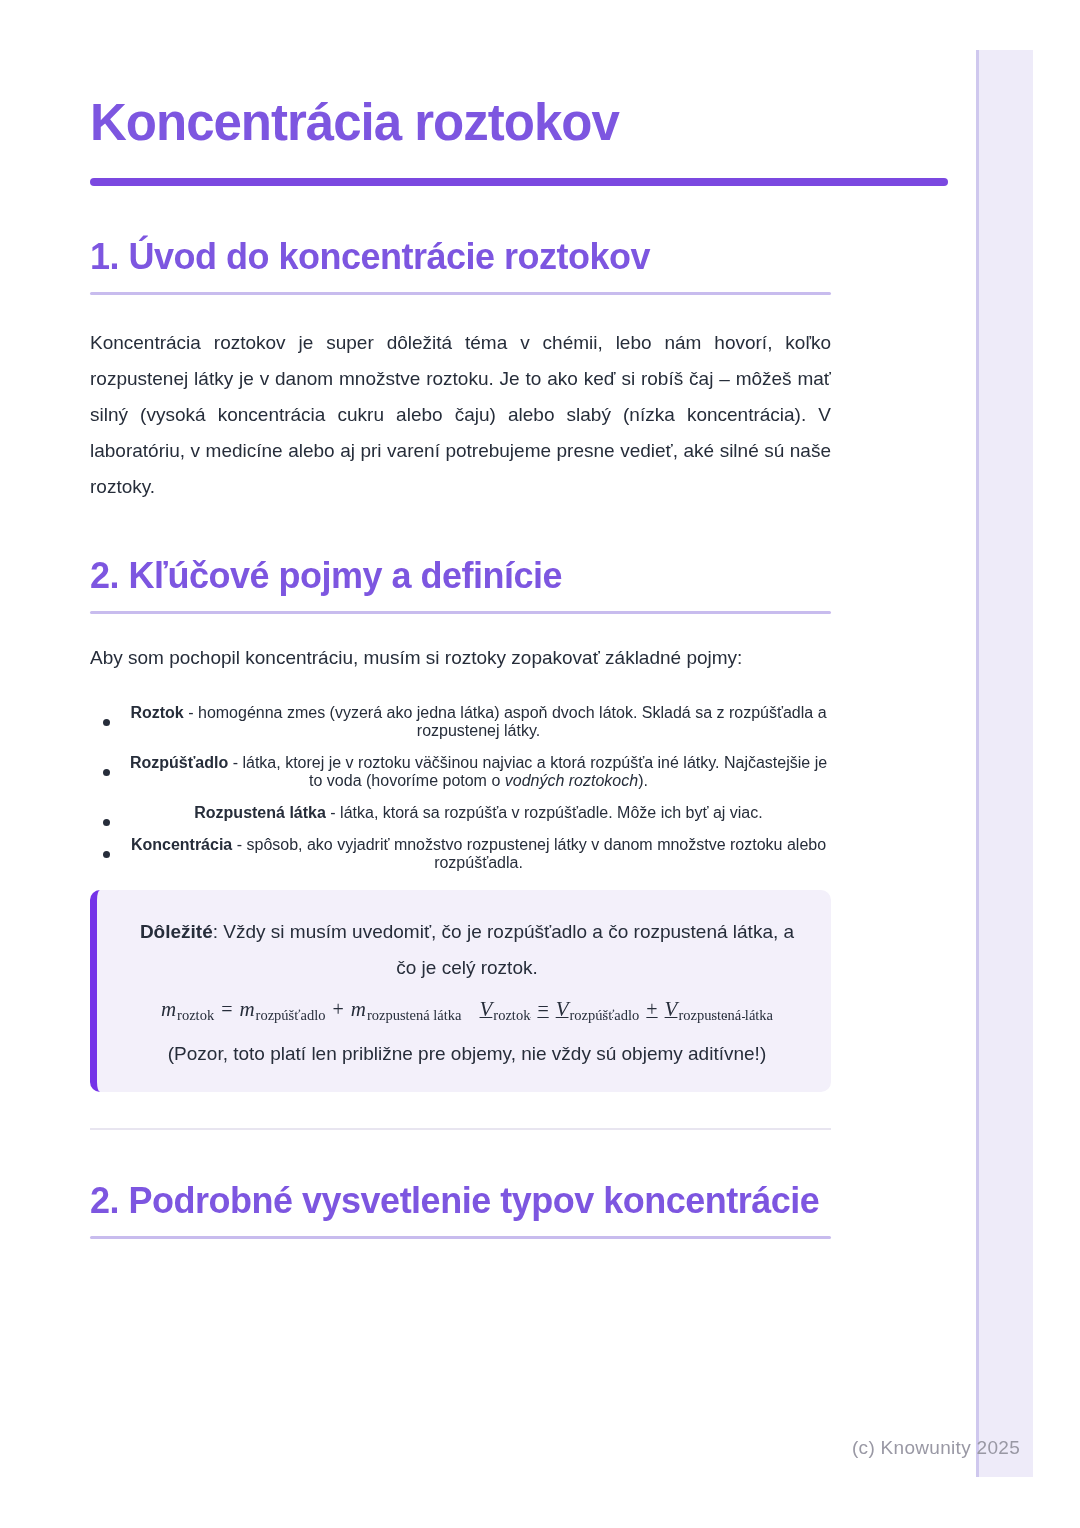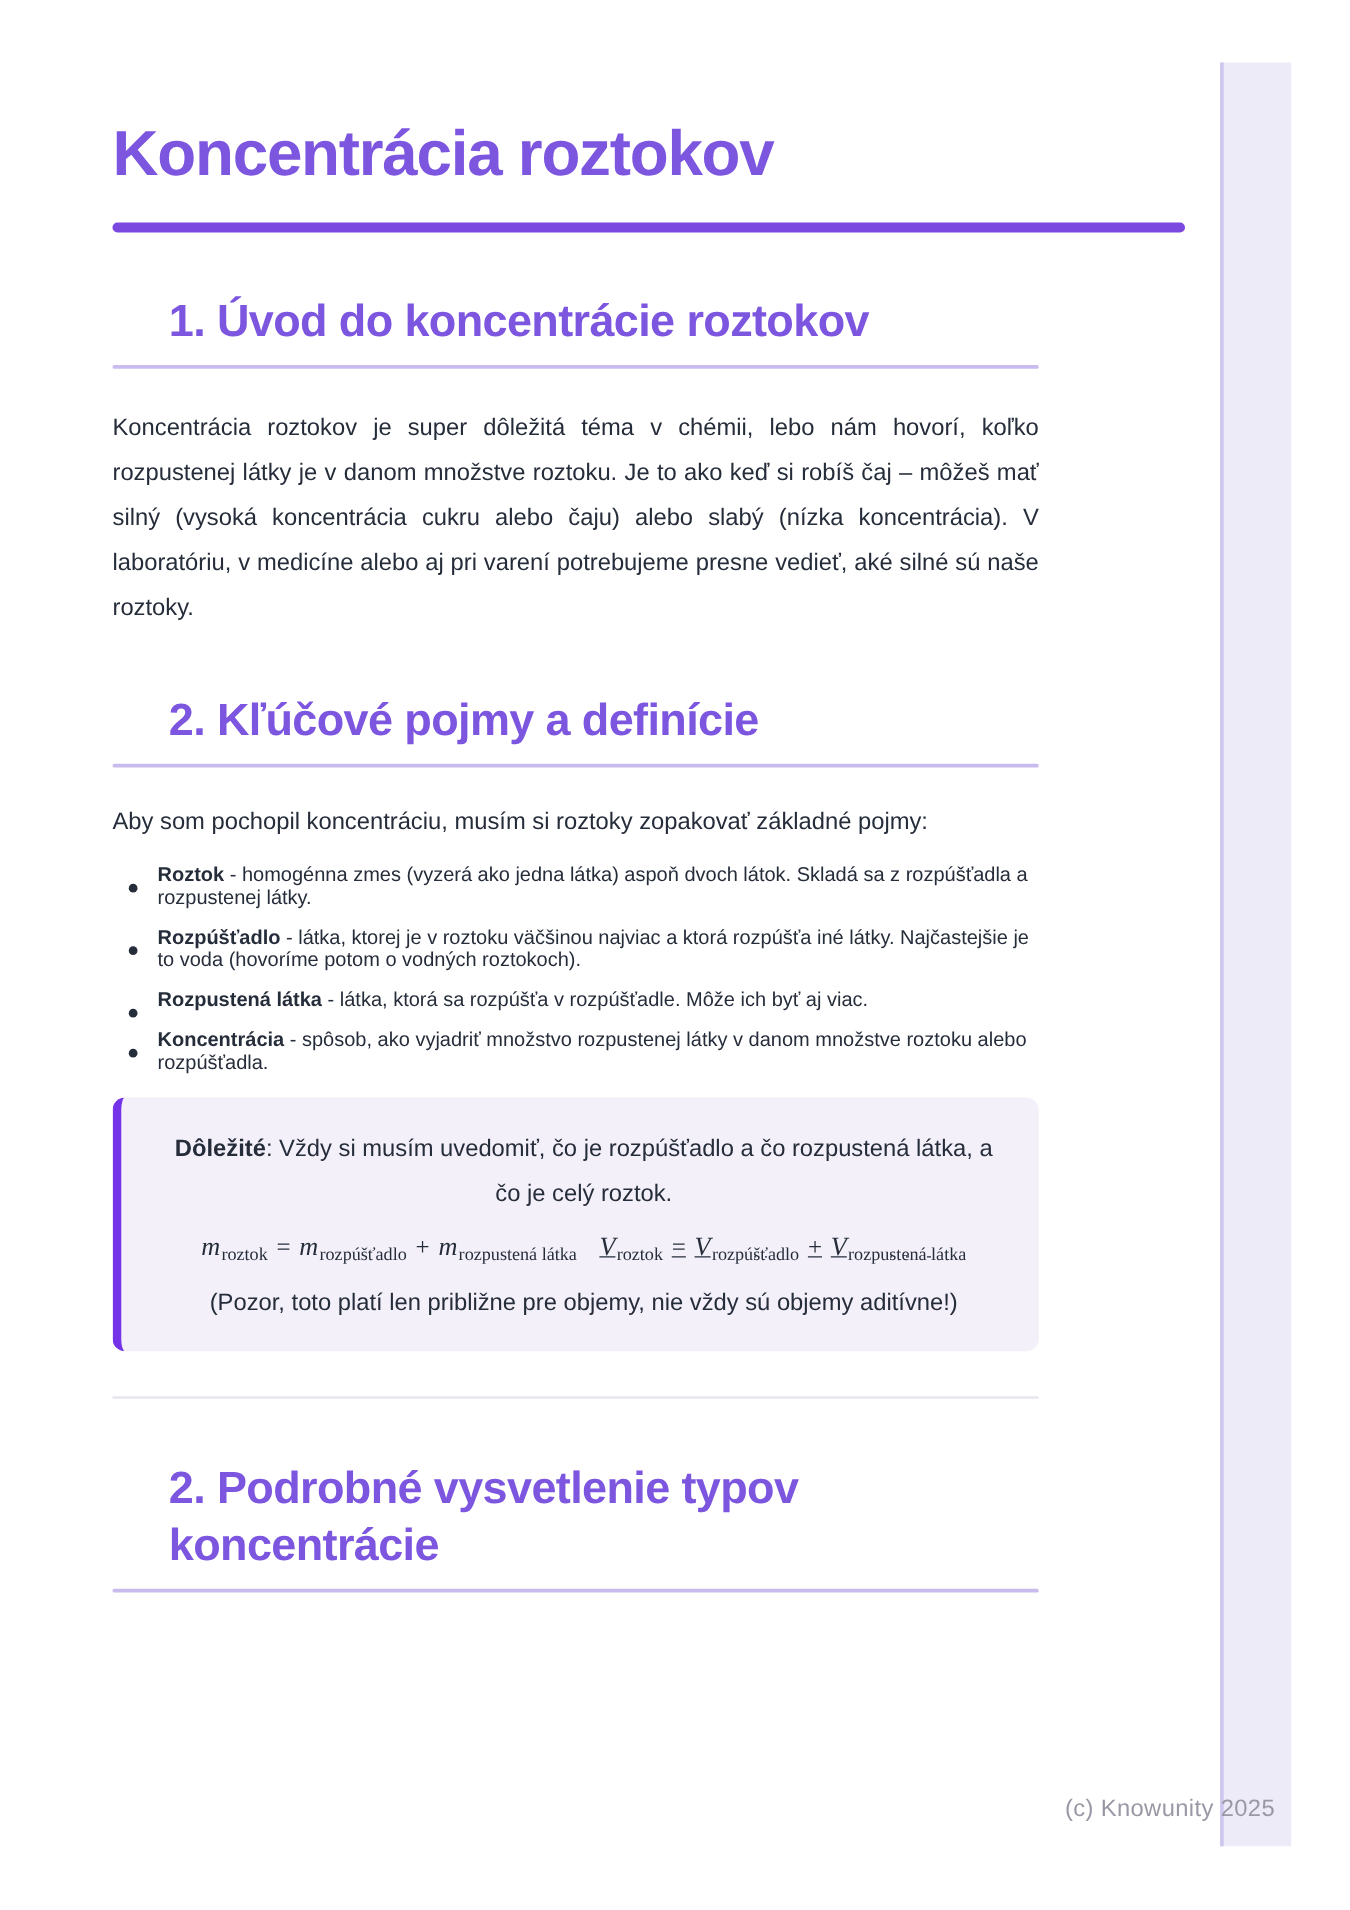--- a/index.html
+++ b/index.html
@@ -26,35 +26,35 @@
   .content{position:absolute;left:90px;top:0;width:741px;z-index:2;}
   .main-title{
     margin:94px 0 0;font-size:51px;line-height:58px;font-weight:800;
     letter-spacing:-1px;color:var(--accent_text);
   }
   .title-rule{width:858px;height:8px;border-radius:4px;background:var(--rule);margin-top:26px;}
   .sec-heading{
     margin:0;font-size:36px;line-height:46px;font-weight:800;
     letter-spacing:-0.5px;color:var(--accent_text);
   }
-  .mt-sec{margin-top:48px;margin-left:45px;}
+  .mt-sec{margin-top:48px;}
   .h-rule{height:3px;border-radius:2px;background:var(--underline);margin-top:12px;}
   .para{margin:0;font-size:19px;line-height:36px;color:var(--body_text);}
   .justify{text-align:justify;}
   .p-top{margin-top:30px;}
   .intro-top{margin-top:26px;}
-  .bullets{list-style:none;margin:16px 0 0;padding:0;}
+  .bullets{list-style:none;margin:28px 0 0;padding:0;text-align:center;}
   .bullets li{position:relative;padding-left:36px;margin-bottom:14px;}
   .bullets li:last-child{margin-bottom:0;}
   .bullet-dot{
     position:absolute;left:13px;top:15px;width:7px;height:7px;border-radius:50%;
     background:var(--body_text);
   }
   .term{font-weight:700;}
-  .it{}
+  .it{font-style:italic;}
   .callout{
     margin-top:18px;background:var(--callout_bg);
     border-left:7px solid var(--callout_border);border-radius:10px;
     padding:24px 28px 20px 34px;
     text-align:center;
   }
   .formula{margin:3px 0 1px;line-height:40px;white-space:nowrap;}
   .eq{display:inline-block;}
   .eq + .eq{margin-left:18px;text-decoration:underline;}
   .mvar{font-family:"Liberation Serif","DejaVu Serif",serif;font-style:italic;font-size:21px;}

